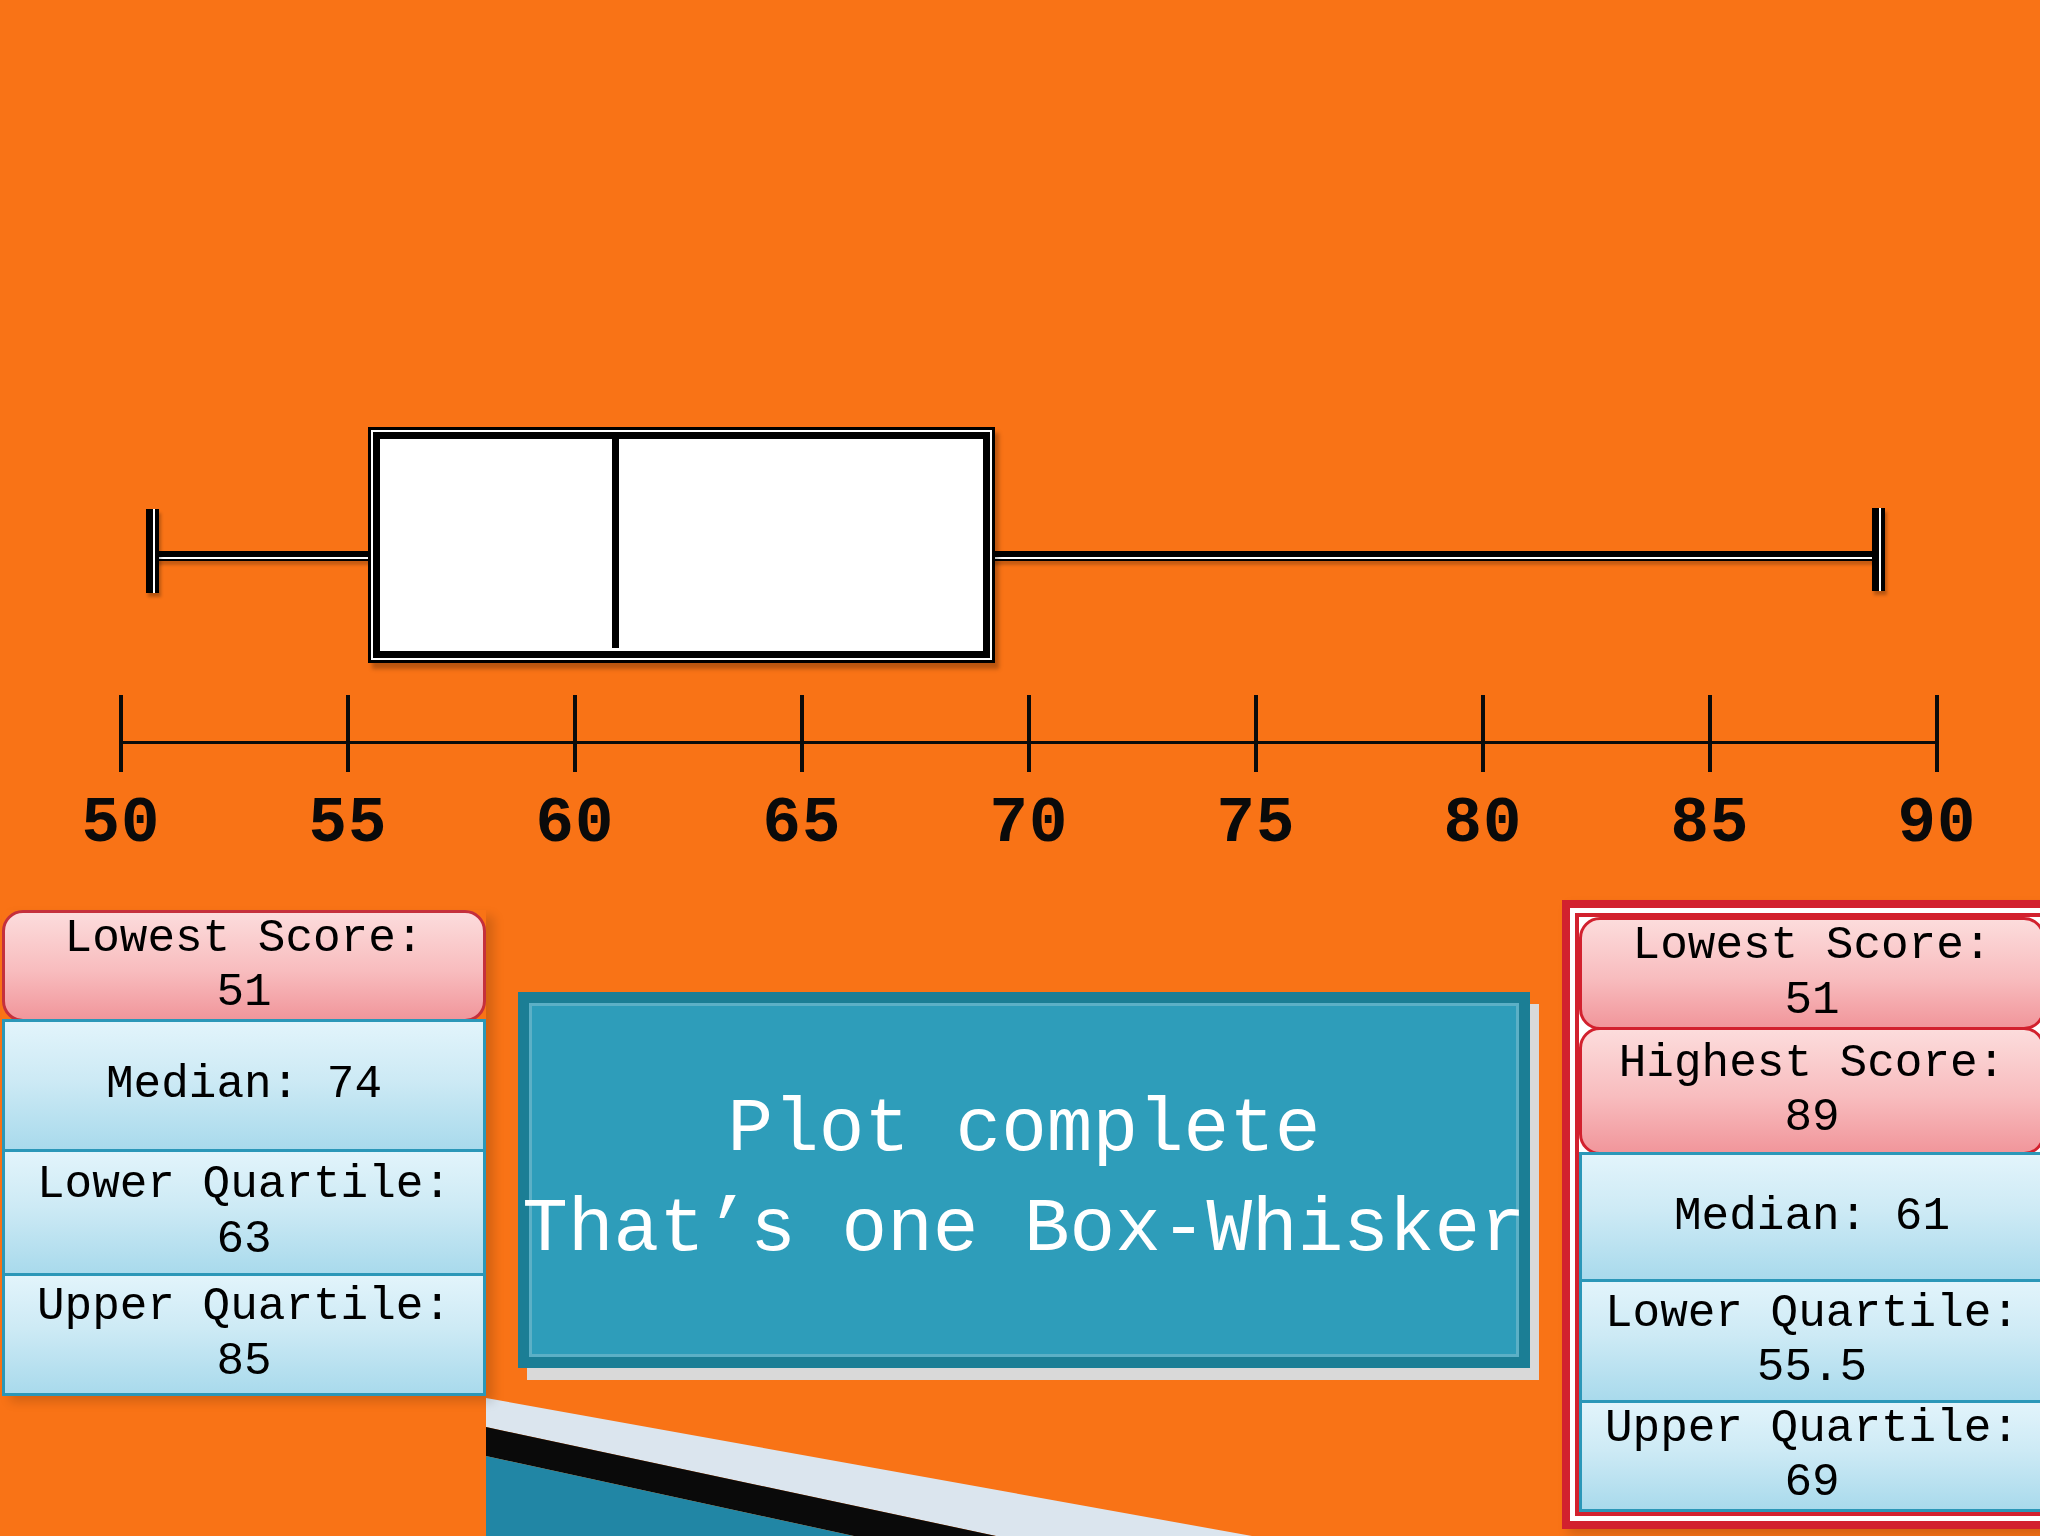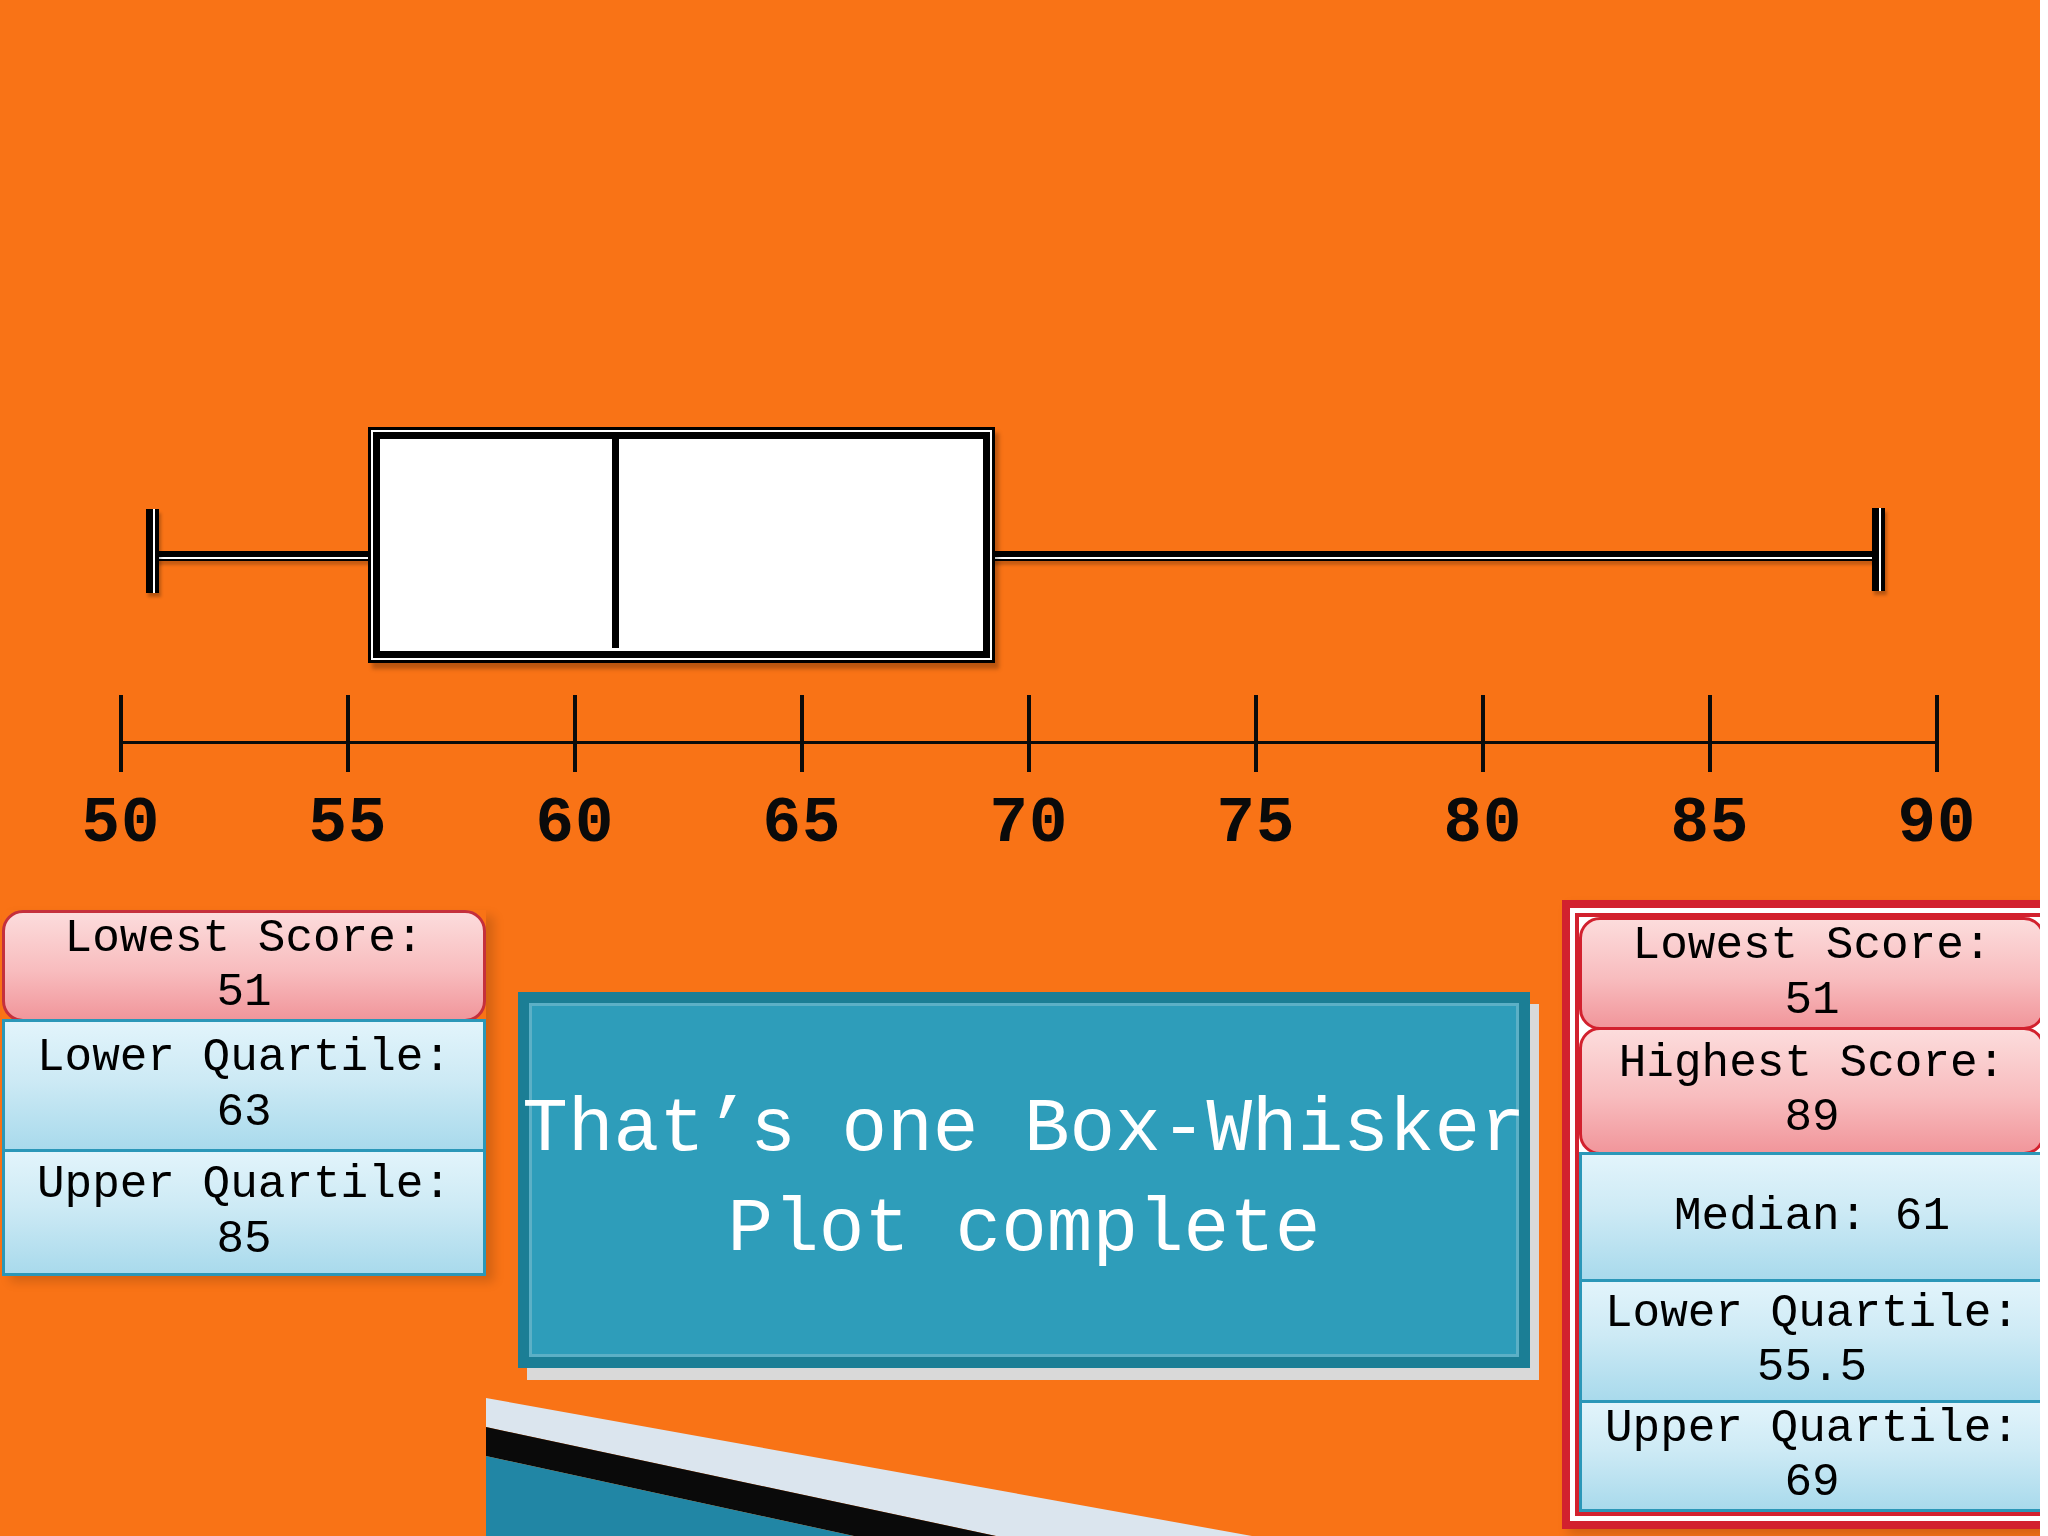--- a/index.html
+++ b/index.html
@@ -128,32 +128,33 @@
     <div class="tick-label" style="left:722px;">65</div>
     <div class="tick-label" style="left:949px;">70</div>
     <div class="tick-label" style="left:1176px;">75</div>
     <div class="tick-label" style="left:1403px;">80</div>
     <div class="tick-label" style="left:1630px;">85</div>
     <div class="tick-label" style="left:1857px;">90</div>
   </div>
 
   <div id="left-panel" class="panel">
     <div class="srow pink">Lowest Score: 51</div>
+    <div class="srow">Median: 74</div>
     <div class="srow">Lower Quartile: 63</div>
     <div class="srow">Upper Quartile: 85</div>
   </div>
 
   <div id="right-panel" class="panel">
     <div class="inner">
       <div class="srow pink">Lowest Score: 51</div>
       <div class="srow pink">Highest Score: 89</div>
       <div class="srow">Median: 61</div>
       <div class="srow">Lower Quartile: 55.5</div>
       <div class="srow">Upper Quartile: 69</div>
     </div>
   </div>
 
   <div id="callout">
+    <div class="callout-line">Plot complete</div>
     <div class="callout-line">That’s one Box-Whisker</div>
-    <div class="callout-line">Plot complete</div>
   </div>
 
 </div>
 
 </body></html>

